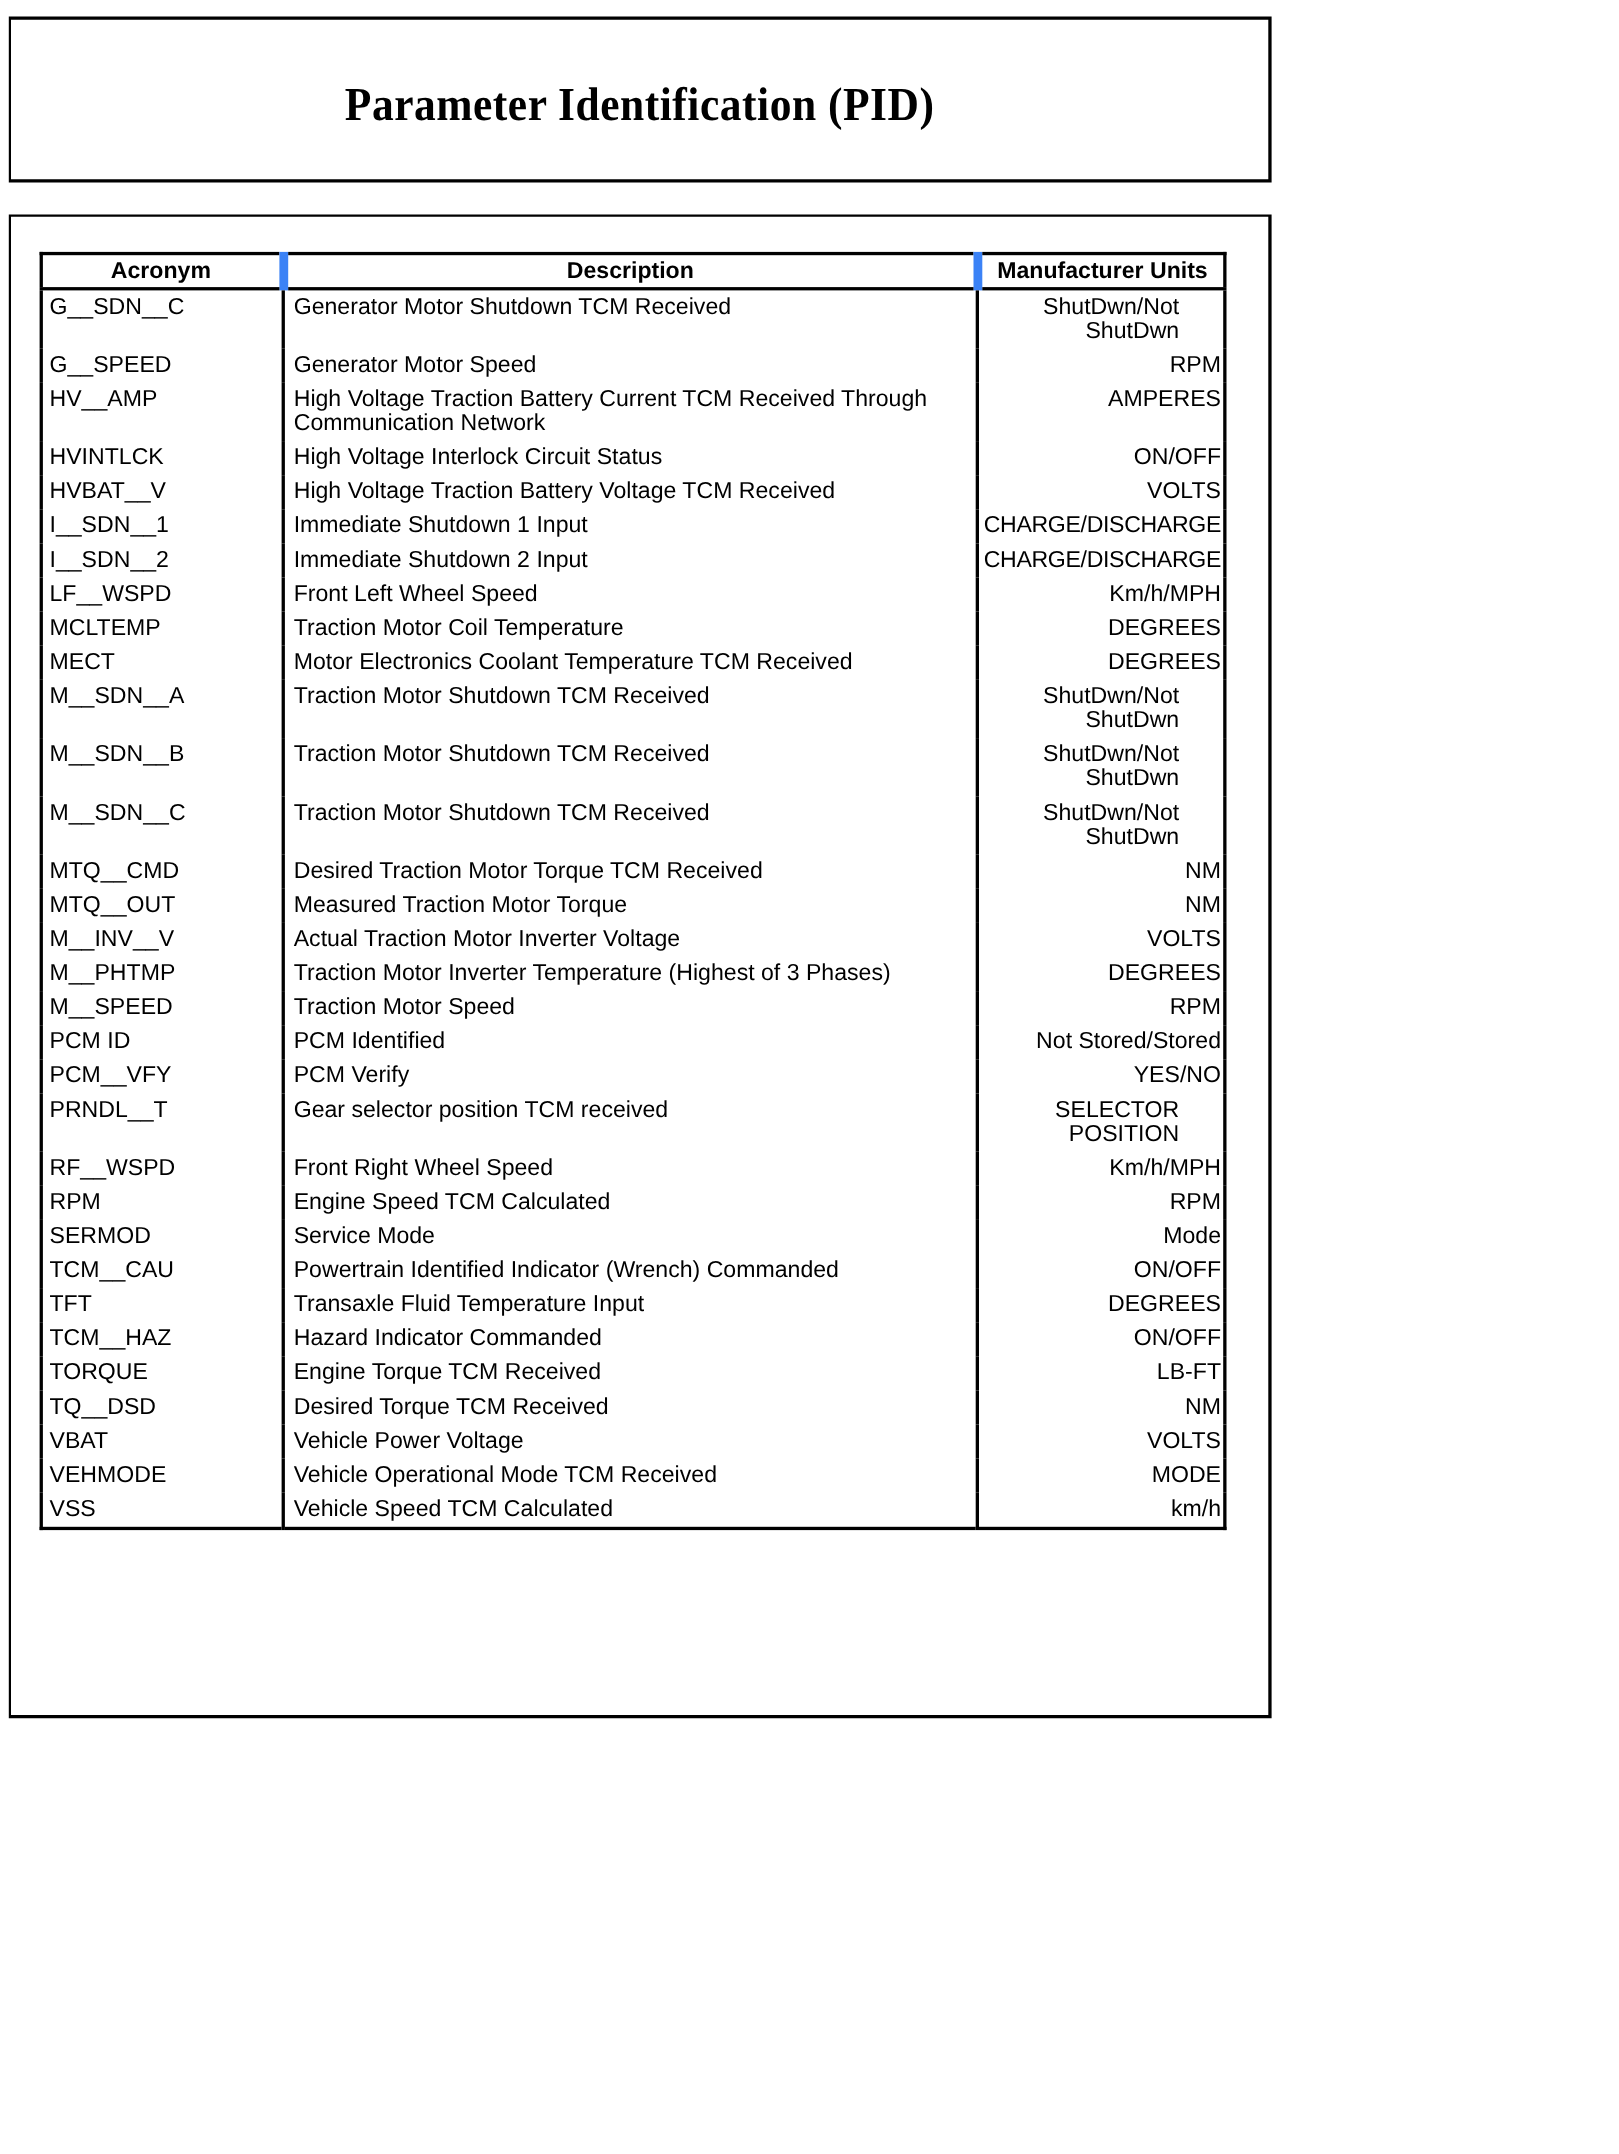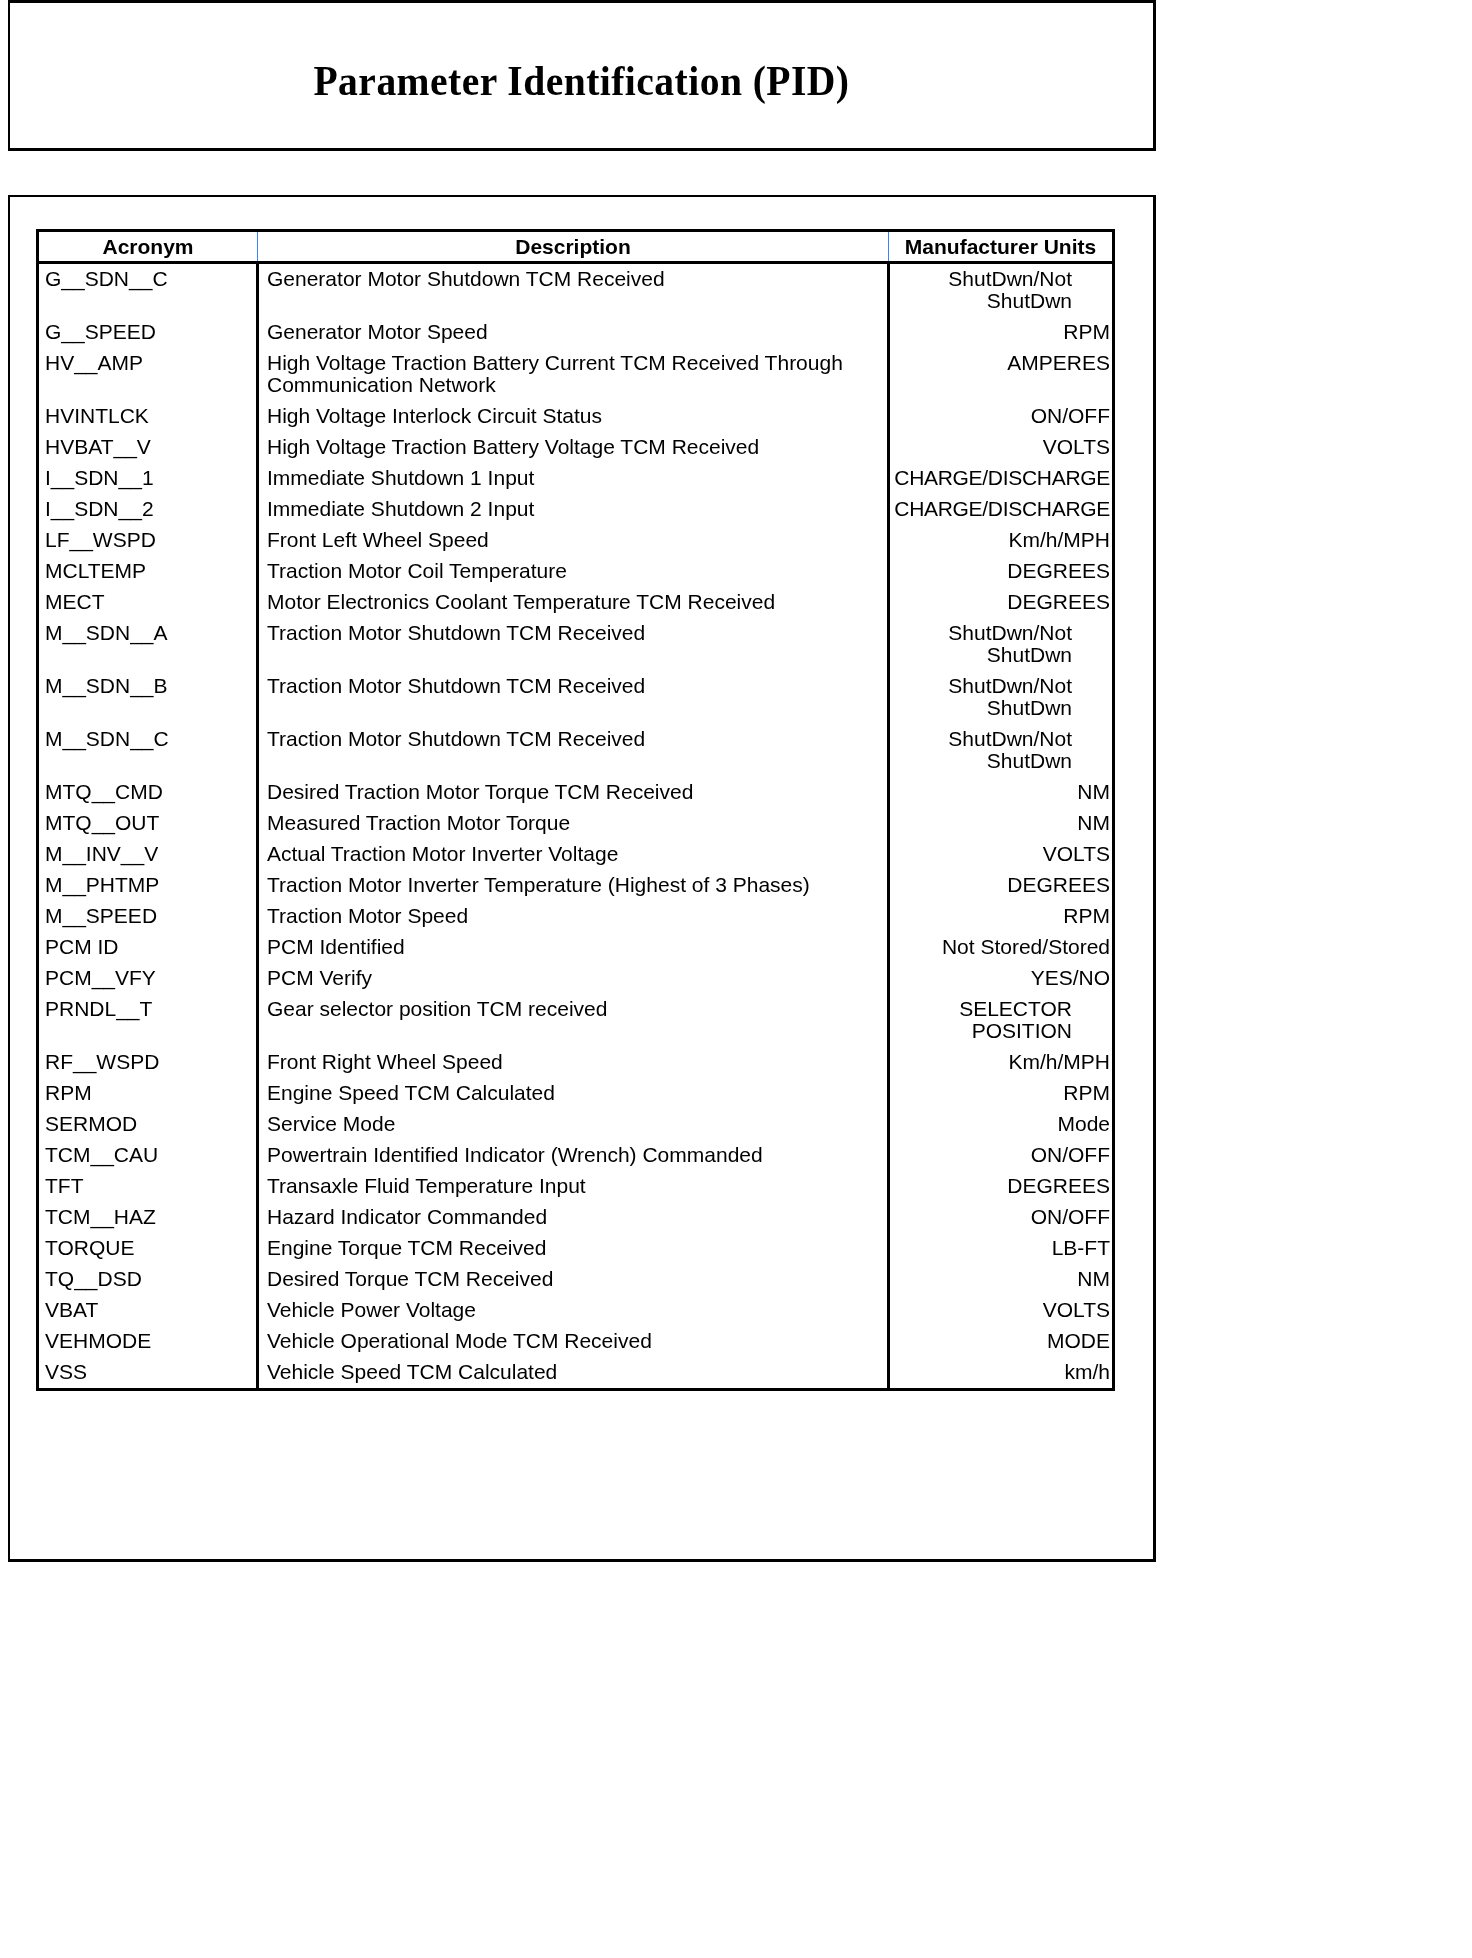--- a/index.html
+++ b/index.html
@@ -1,21 +1,21 @@
 <!DOCTYPE html>
 <html><head>
 <meta charset="utf-8">
 <style>
   html, body { margin: 0; padding: 0; background: #ffffff; }
   body { width: 1472px; height: 1958px; position: relative; overflow: hidden; font-family: "Liberation Sans", sans-serif; color: #000; }
-  .title-box { position: absolute; left: 8px; top: 0; width: 1143px; height: 145px; border: 3px solid #000; border-left-width: 2px; }
+  .title-box { position: absolute; left: 8px; top: 15px; width: 1143px; height: 145px; border: 3px solid #000; border-left-width: 2px; }
   .title { position: absolute; left: 0; right: 0; top: 53px; text-align: center; font-family: "Liberation Serif", serif; font-weight: bold; font-size: 43px; letter-spacing: 0.5px; transform: scaleX(0.92); transform-origin: center; }
   .content-box { position: absolute; left: 8px; top: 195px; width: 1143px; height: 1362px; border: 3px solid #000; border-left-width: 2px; border-top-width: 2px; }
   table.pid { position: absolute; left: 36px; top: 229px; width: 1076px; border-collapse: collapse; border: 3px solid #000; table-layout: fixed; }
-  table.pid th { font-weight: bold; font-size: 21px; height: 29px; padding: 0; text-align: center; border-bottom: 3px solid #000; border-right: 1px solid #3b82f6; vertical-align: middle; }
+  table.pid th { font-weight: bold; font-size: 21px; height: 29px; padding: 0; text-align: center; border-bottom: 3px solid #000; border-right: 8px solid #3b82f6; vertical-align: middle; }
   table.pid th:last-child { border-right: none; }
   table.pid td { font-size: 21px; line-height: 22px; padding: 4px 6px 5px 6px; vertical-align: top; border-right: 3px solid #000; }
   table.pid td:last-child { border-right: none; text-align: right; padding-left: 2px; padding-right: 2px; }
   table.pid td.desc { padding-left: 8px; }
   col.c1 { width: 220px; } col.c2 { width: 631px; } col.c3 { width: 225px; }
 </style>
 </head>
 <body>
 
 <div class="title-box">

